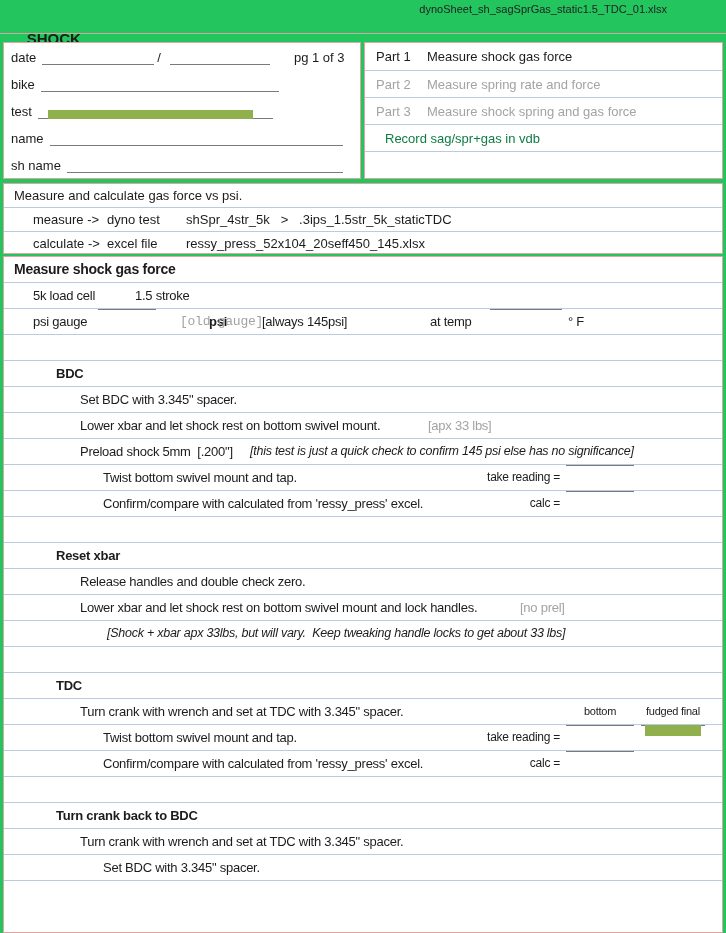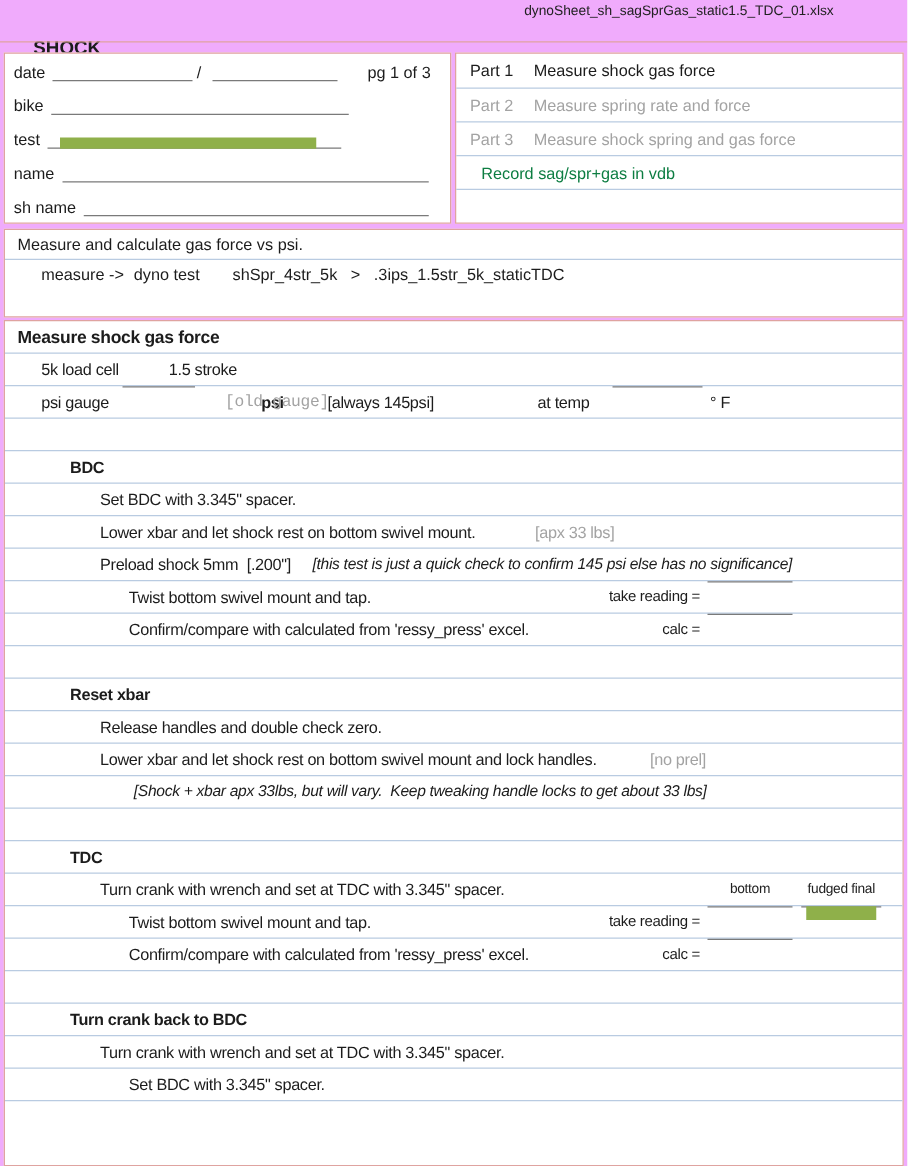--- a/index.html
+++ b/index.html
@@ -1,16 +1,16 @@
 <!DOCTYPE html>
 <html><head>
 <meta charset="utf-8">
 <style>
   html,body{margin:0;padding:0;background:#fff;}
-  .page{position:relative;width:726px;height:933px;background:#f0abfc;overflow:hidden;
+  .page{position:relative;width:726px;height:933px;background:#22c55e;overflow:hidden;
         font-family:"Liberation Sans",sans-serif;font-size:13px;color:#1c1c1c;}
 
   
   .filename{position:absolute;top:3px;left:0;width:667px;text-align:right;font-size:11px;color:#222;}
   .title{position:absolute;top:13px;left:10px;font-size:15px;font-weight:bold;white-space:pre;}
   .title span{margin-right:12px;}
   .t-doc{margin-left:13px;}
   .t-page{margin-left:22px;}
   .title-rule{position:absolute;top:33px;left:0;width:726px;border-top:1px solid #dfa3a0;}
 
@@ -129,20 +129,25 @@
 
   <div class="box calc-box">
     <div class="crow">
       <span>Measure and calculate gas force vs psi.</span>
     </div>
     <div class="crow">
       <span class="clab">measure -&gt;</span>
       <span class="ckind">dyno test</span>
       <span>shSpr_4str_5k   &gt;   .3ips_1.5str_5k_staticTDC</span>
     </div>
+    <div class="crow">
+      <span class="clab">calculate -&gt;</span>
+      <span class="ckind">excel file</span>
+      <span>ressy_press_52x104_20seff450_145.xlsx</span>
+    </div>
   </div>
 
   <div class="box main-box">
 
     <div class="row">
       <span class="b x10" style="font-size:14px">Measure shock gas force</span>
     </div>
 
     <div class="row">
       <span class="x29">5k load cell</span>

